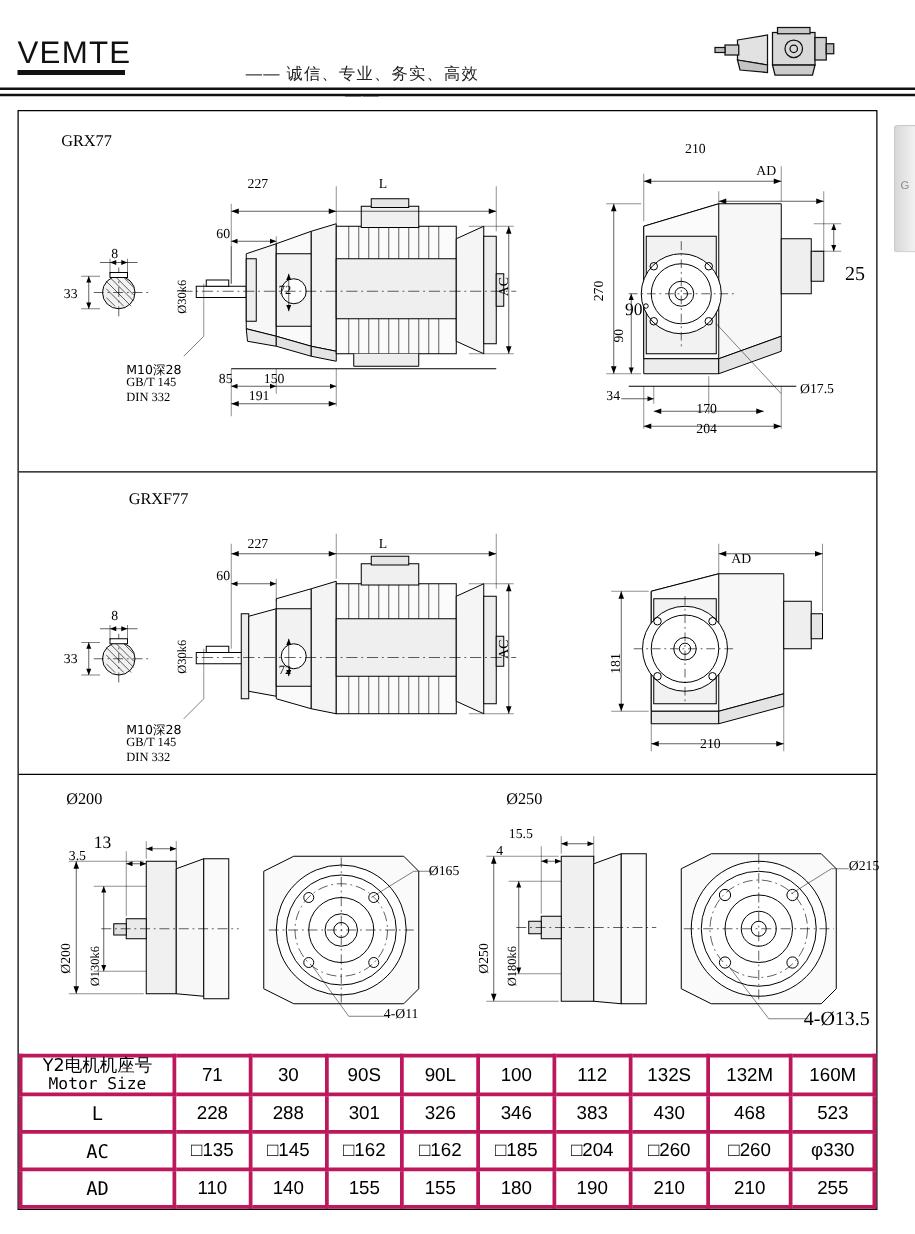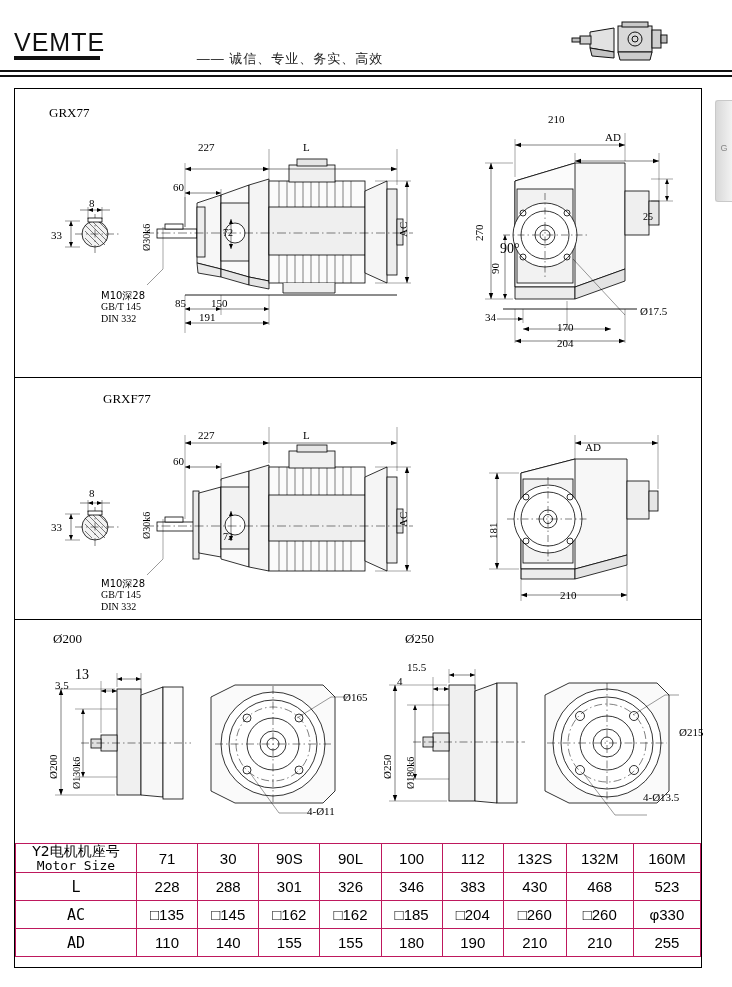--- a/index.html
+++ b/index.html
@@ -72,21 +72,21 @@
   svg{display:block;}
   .draw{position:absolute;}
 
   
   .tbl{
     position:absolute;left:0;top:754px;width:686px;
     border-collapse:collapse;
     font-family:"Liberation Sans", sans-serif;
   }
   .tbl td{
-    border:1px solid #be185d;
+    border:3px solid #be185d;
     text-align:center;
     font-size:15px;
     height:27px;
     padding:0;
   }
   .tbl td.lab{
     width:120px;font-size:14px;line-height:1.05;
   }
   .tbl td.lab .cn{font-family:"DejaVu Sans", sans-serif;font-size:14px;}
   .tbl td.lab .en{font-family:"DejaVu Sans Mono", monospace;font-size:13px;}
@@ -334,21 +334,21 @@
 
         <line x1="118" y1="140" x2="170" y2="196" stroke-width="0.4"></line>
       </g>
     </svg>
 
     <div style="position:absolute;left:533px;top:24px;font-size:11px;">210</div>
     <div style="position:absolute;left:590px;top:42px;font-size:11px;">AD</div>
     <div style="position:absolute;left:458px;top:152px;font-size:11px;transform:rotate(-90deg);transform-origin:left top;">270</div>
     <div style="position:absolute;left:474px;top:185px;font-size:11px;transform:rotate(-90deg);transform-origin:left top;">90</div>
     <div style="position:absolute;left:485px;top:152px;font-size:14px;">90°</div>
-    <div style="position:absolute;left:628px;top:122px;font-size:10px;">25</div>
+    <div style="position:absolute;left:661px;top:122px;font-size:16px;">25</div>
     <div style="position:absolute;left:470px;top:222px;font-size:11px;">34</div>
     <div style="position:absolute;left:542px;top:232px;font-size:11px;">170</div>
     <div style="position:absolute;left:542px;top:248px;font-size:11px;">204</div>
     <div style="position:absolute;left:611px;top:216px;font-size:11px;margin-left:14px;">Ø17.5</div>
 
     <svg class="draw" style="left:20px;top:318px;" width="420" height="210">
       <g fill="none" stroke="#000" stroke-width="0.8">
 
         <circle cx="60" cy="120" r="13" fill="#f2f2f2"></circle>
         <g stroke-width="0.5">
@@ -599,22 +599,22 @@
         <line x1="290" y1="44" x2="304" y2="44" stroke-width="0.4"></line>
         <line x1="208" y1="122" x2="240" y2="164" stroke-width="0.4"></line>
         <line x1="240" y1="164" x2="272" y2="164" stroke-width="0.4"></line>
       </g>
     </svg>
 
     <div style="position:absolute;left:392px;top:572px;font-size:11px;">15.5</div>
     <div style="position:absolute;left:382px;top:586px;font-size:11px;">4</div>
     <div style="position:absolute;left:366px;top:690px;font-size:11px;transform:rotate(-90deg);transform-origin:left top;white-space:nowrap;">Ø250</div>
     <div style="position:absolute;left:390px;top:700px;font-size:10px;transform:rotate(-90deg);transform-origin:left top;white-space:nowrap;">Ø180k6</div>
-    <div style="position:absolute;left:664px;top:598px;font-size:11px;margin-top:39px;">Ø215</div>
-    <div style="position:absolute;left:628px;top:702px;font-size:11px;">4-Ø13.5</div>
+    <div style="position:absolute;left:664px;top:598px;font-size:11px;">Ø215</div>
+    <div style="position:absolute;left:628px;top:718px;font-size:16px;">4-Ø13.5</div>
 
     <table class="tbl">
       <tbody>
         <tr>
           <td class="lab">
             <div class="cn">Y2电机机座号</div>
             <div class="en">Motor Size</div>
           </td>
           <td>71</td>
           <td>30</td>

